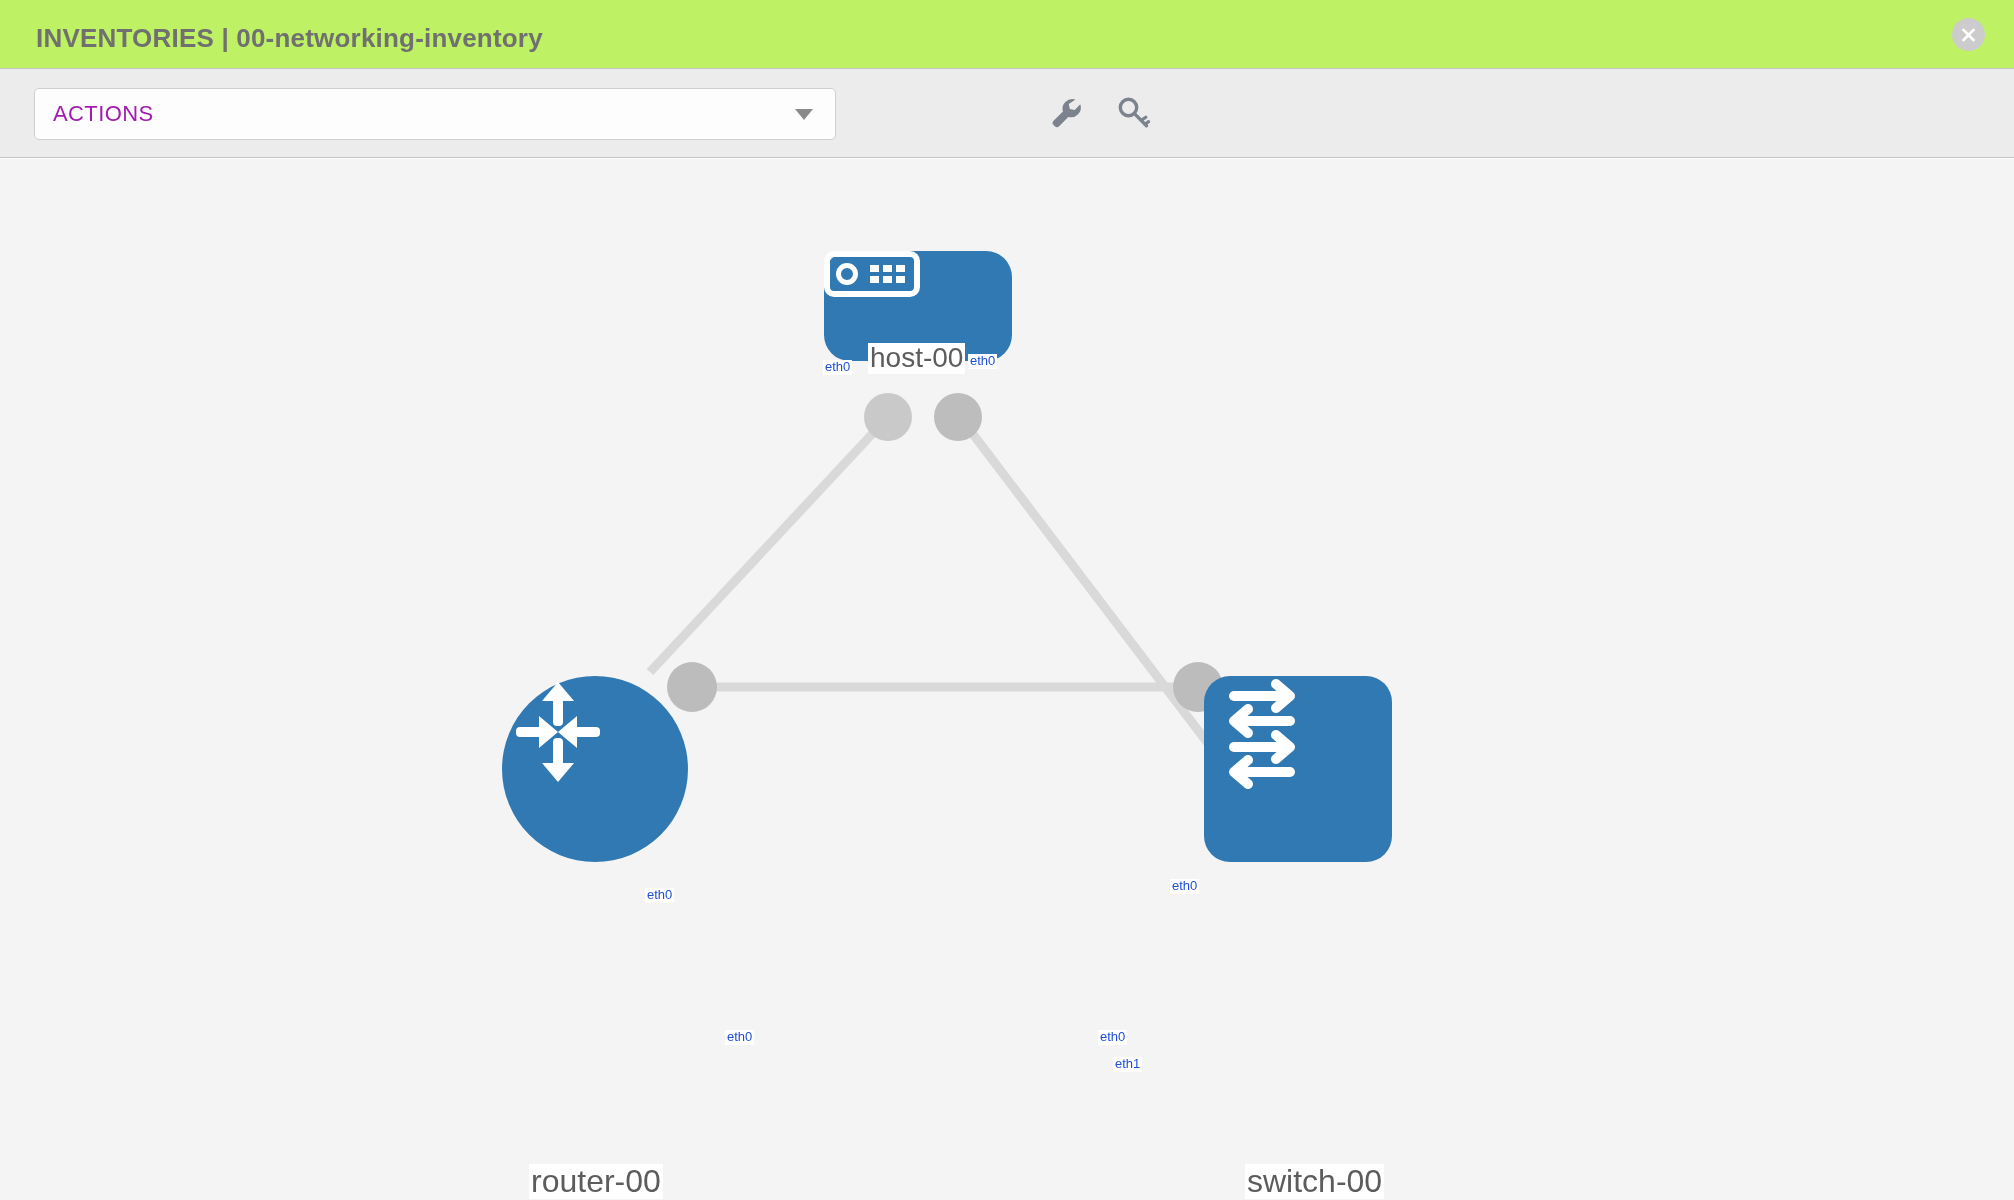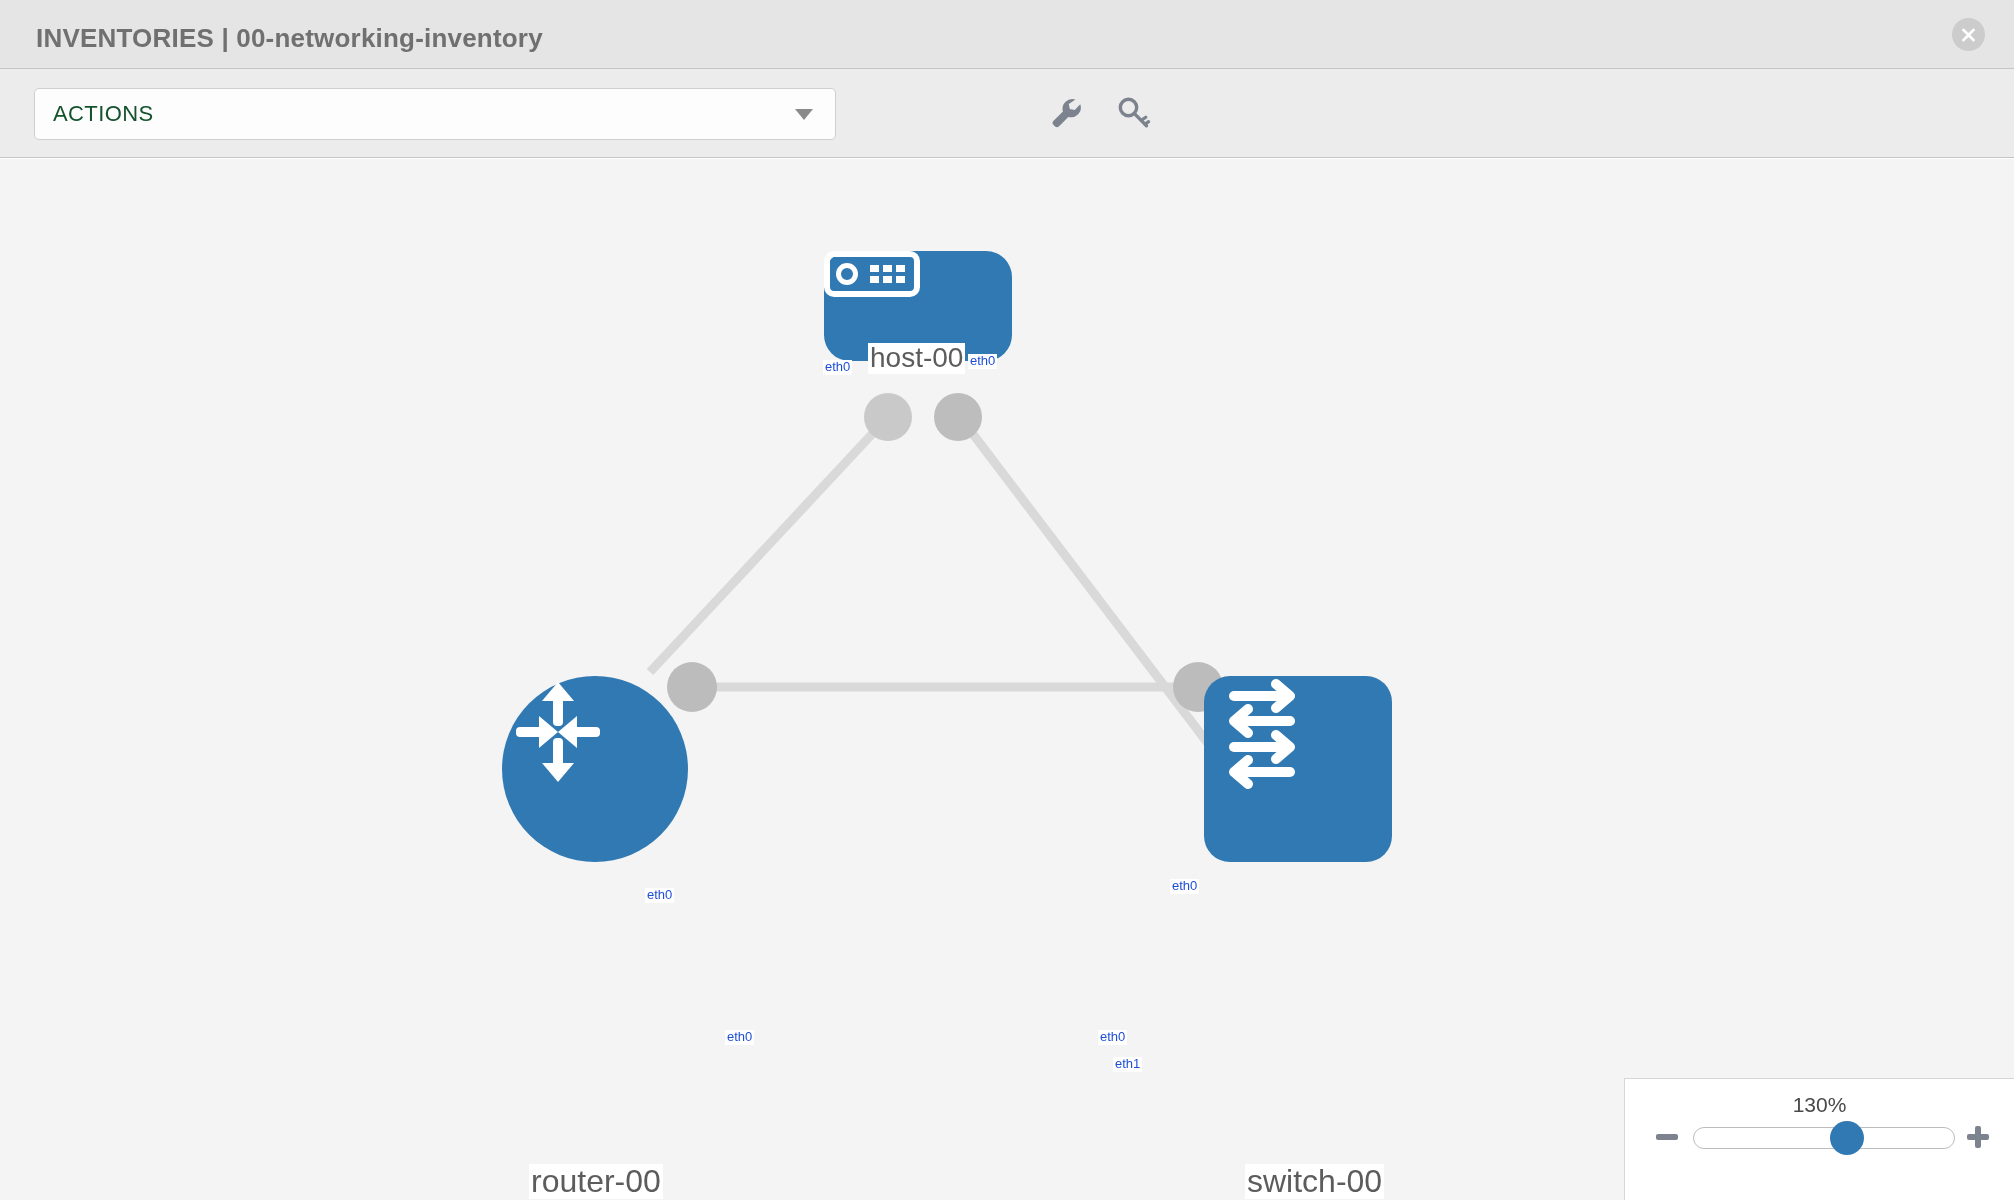--- a/index.html
+++ b/index.html
@@ -17,21 +17,21 @@
     height: 1200px;
     background: #ffffff;
   }
 
   
   .header {
     position: absolute;
     top: 0; left: 0;
     width: 2014px;
     height: 77px;
-    background: #e5e5e5;
+    background: #bef264;
     display: flex;
     align-items: center;
   }
   .header-title {
     margin-left: 36px;
     font-size: 26px;
     font-weight: bold;
     color: #707070;
     letter-spacing: 0.2px;
     white-space: nowrap;
@@ -72,21 +72,21 @@
     background: #fdfdfd;
     border: 1px solid #cfcfcf;
     border-radius: 5px;
     display: flex;
     align-items: center;
     cursor: pointer;
   }
   .actions-select .sel-label {
     margin-left: 18px;
     font-size: 22px;
-    color: #14532d;
+    color: #a21caf;
     letter-spacing: 0.4px;
   }
   .caret {
     position: absolute;
     right: 22px;
     width: 0; height: 0;
     border-left: 9px solid transparent;
     border-right: 9px solid transparent;
     border-top: 11px solid #8a8a8a;
   }
@@ -339,35 +339,15 @@
     <div class="node-label" style="left:1245px; top:1005px;">switch-00</div>
 
     <div class="edge-label" style="left:823px; top:201px;">eth0</div>
     <div class="edge-label" style="left:968px; top:195px;">eth0</div>
     <div class="edge-label" style="left:645px; top:729px;">eth0</div>
     <div class="edge-label" style="left:1170px; top:720px;">eth0</div>
     <div class="edge-label" style="left:725px; top:871px;">eth0</div>
     <div class="edge-label" style="left:1098px; top:871px;">eth0</div>
     <div class="edge-label" style="left:1113px; top:898px;">eth1</div>
 
-    <div class="zoom-panel">
-      <div class="zoom-value">130%</div>
-
-      <div class="zoom-minus">
-        <svg width="28" height="28" viewBox="0 0 28 28" aria-hidden="true">
-          <rect x="3" y="11" width="22" height="6" rx="2" fill="#7d838e"></rect>
-        </svg>
-      </div>
-
-      <div class="zoom-track">
-        <div class="zoom-thumb" id="zoom-thumb" style="left: 135.6px;"></div>
-      </div>
-
-      <div class="zoom-plus">
-        <svg width="28" height="28" viewBox="0 0 28 28" aria-hidden="true">
-          <rect x="3" y="11" width="22" height="6" rx="2" fill="#7d838e"></rect>
-          <rect x="11" y="3" width="6" height="22" rx="2" fill="#7d838e"></rect>
-        </svg>
-      </div>
-    </div>
 
   </div>
 </div>
 
 </body></html>

